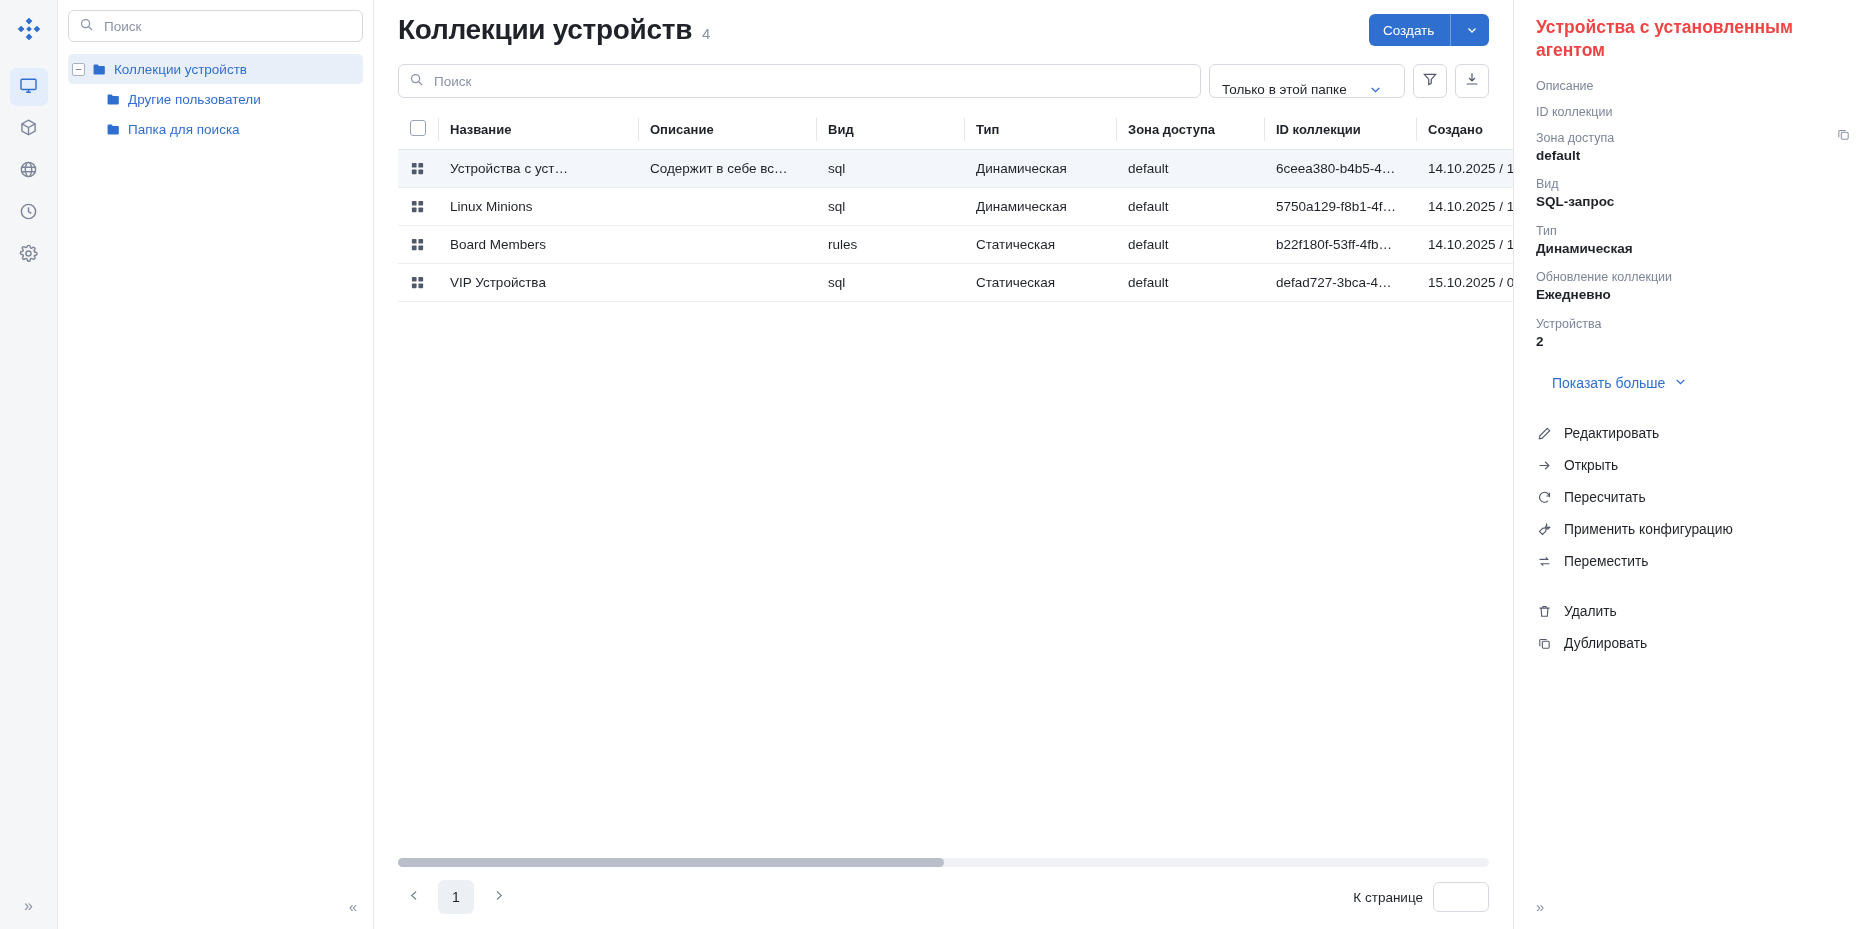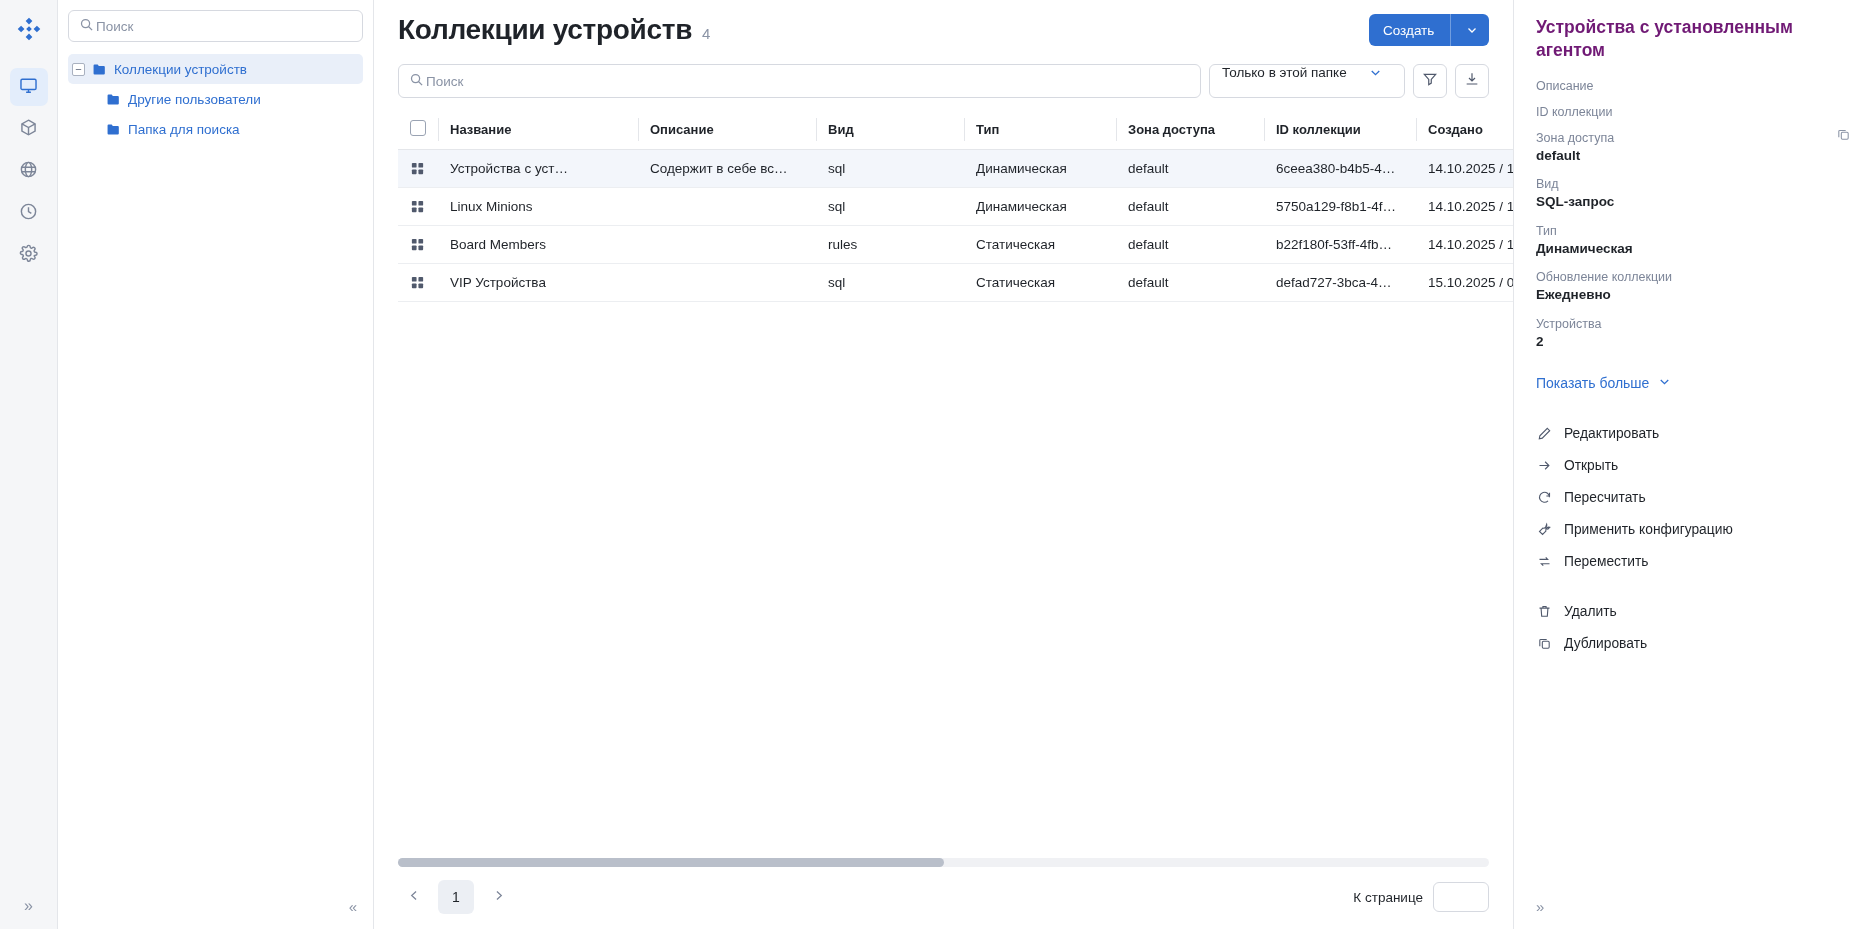--- a/index.html
+++ b/index.html
@@ -61,20 +61,21 @@
   .tree-panel {
     width: 316px;
     flex: 0 0 316px;
     background: #ffffff;
     border-right: 1px solid #e4e6ea;
     padding: 10px 10px 0 10px;
     position: relative;
   }
   .search-box {
     display: flex; align-items: center;
+    gap: 8px;
     height: 32px;
     border: 1px solid #d6d9e0;
     border-radius: 6px;
     padding: 0 10px;
     background: #fff;
   }
   .search-box svg { color: #8a93a5; flex: 0 0 auto; }
   .search-box input {
     border: none; outline: none;
     font-size: 13.5px;
@@ -168,21 +169,21 @@
     display: flex; align-items: center;
     gap: 8px;
     margin-top: 18px;
   }
   .toolbar .search-box { flex: 1 1 auto; height: 34px; }
   .folder-select {
     width: 196px;
     height: 34px;
     border: 1px solid #d6d9e0;
     border-radius: 6px;
-    display: flex; align-items: flex-start; justify-content: space-between;
+    display: flex; align-items: flex-end; justify-content: space-between;
     padding: 0 21px 0 12px;
     font-size: 13.5px;
     background: #fff;
     cursor: pointer;
     white-space: nowrap;
   }
   .folder-select .caret { color: #2f6fd0; display: flex; }
   .icon-btn {
     width: 34px; height: 34px;
     border: 1px solid #d6d9e0;
@@ -305,21 +306,21 @@
     background: #ffffff;
     padding: 16px 18px 0 22px;
     position: relative;
     overflow: hidden;
   }
   .right h2 {
     margin: 0 0 16px 0;
     font-size: 17.5px;
     line-height: 1.33;
     font-weight: bold;
-    color: #701a75;
+    color: #ef4444;
     max-width: 260px;
   }
   .field { margin-bottom: 12px; position: relative; }
   .field .lbl {
     font-size: 12.5px;
     color: #7c8598;
     margin-bottom: 2px;
   }
   .field .val {
     font-size: 13.5px;
@@ -333,21 +334,21 @@
   .copy-icon {
     position: absolute;
     right: -4px; top: 22px;
     color: #8a93a5;
     cursor: pointer;
   }
   .show-more {
     display: flex; align-items: center; gap: 8px;
     color: #2f6fd0;
     font-size: 14px;
-    margin: 22px 0 26px 0;
+    margin: 22px 0 26px 16px;
     cursor: pointer;
   }
   .act {
     display: flex; align-items: center; gap: 12px;
     height: 32px;
     font-size: 13.8px;
     color: #1f2329;
     cursor: pointer;
   }
   .act .ic { color: #50596c; display: flex; width: 16px; justify-content: center; }

